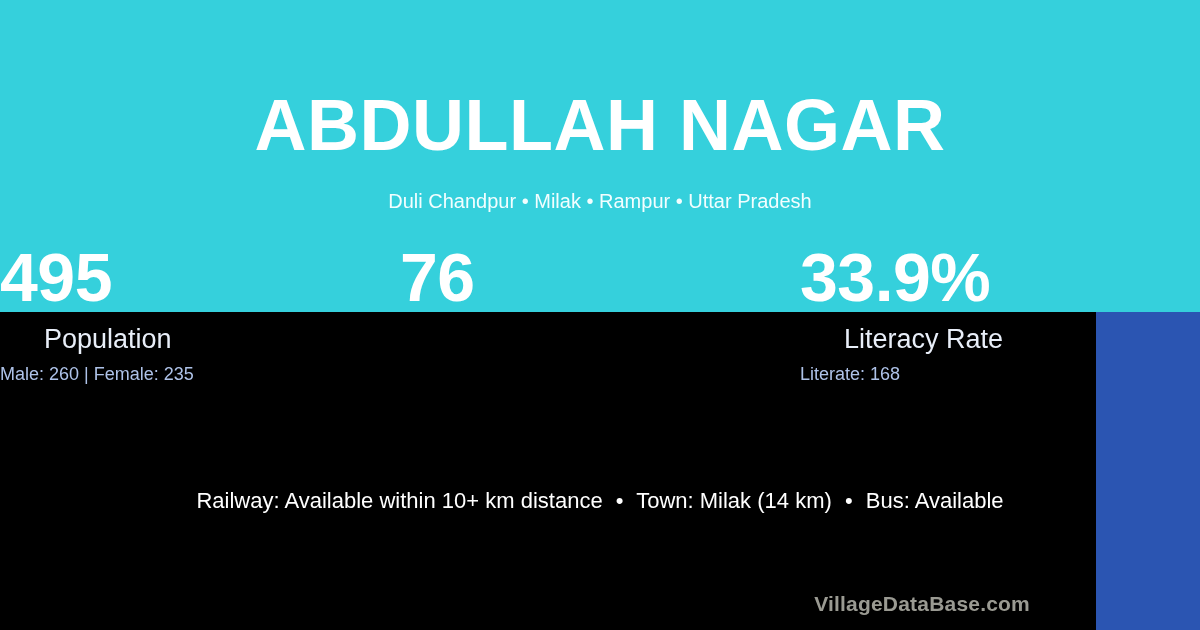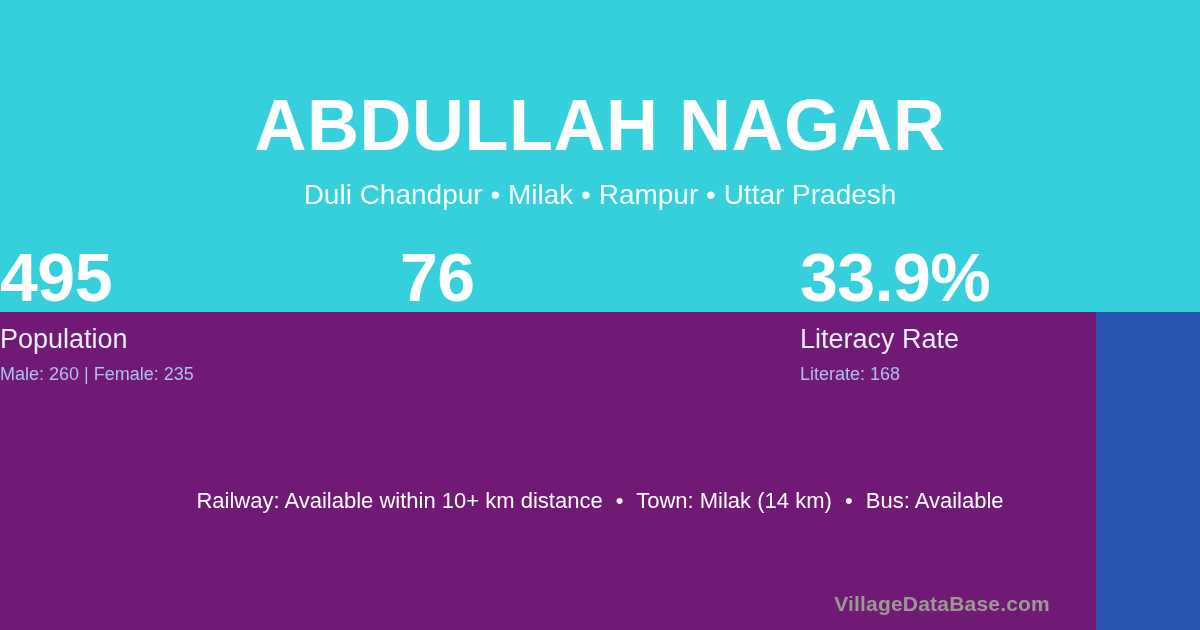--- a/index.html
+++ b/index.html
@@ -11,21 +11,21 @@
     width: 1200px;
     height: 630px;
     overflow: hidden;
     font-family: "Liberation Sans", "DejaVu Sans", sans-serif;
     background: #2b55b2;
   }
   .card {
     position: relative;
     width: 1096px;
     height: 630px;
-    background: #701a75;
+    background: #000000;
   }
   
   .teal-band {
     position: absolute;
     left: 0;
     top: 0;
     width: 1200px;
     height: 312px;
     background: #35d0dc;
   }
@@ -41,23 +41,23 @@
     margin: 0;
     padding-top: 82px;
     font-size: 72px;
     line-height: 86px;
     font-weight: 700;
     letter-spacing: 0.5px;
     color: #ffffff;
     white-space: nowrap;
   }
   .village-subtitle {
-    margin: 0;
+    margin: 6px;
     padding-top: 10px;
-    font-size: 28px;
+    font-size: 20px;
     line-height: 34px;
     font-weight: 400;
     color: #f2feff;
     white-space: nowrap;
   }
   
   .stats {
     position: absolute;
     left: 0;
     top: 243px;
@@ -76,20 +76,21 @@
     color: #ffffff;
     letter-spacing: -0.5px;
     height: 69px;
   }
   .stat-label {
     margin-top: 12px;
     font-size: 27px;
     line-height: 30px;
     font-weight: 400;
     color: #e8eef8;
+    padding-left: 44px;
   }
   .stat-sub {
     margin-top: 9px;
     font-size: 18px;
     line-height: 22px;
     font-weight: 400;
     color: #aec2e8;
   }
   
   .info-line {
@@ -102,21 +103,21 @@
     line-height: 28px;
     color: #ffffff;
     white-space: nowrap;
   }
   .info-sep {
     padding: 0 7px;
   }
   
   .footer-brand {
     position: absolute;
-    right: 46px;
+    right: 66px;
     top: 591px;
     font-size: 21px;
     line-height: 26px;
     font-weight: 700;
     color: #9a9a92;
     letter-spacing: 0.2px;
   }
 </style>
 </head>
 <body>

